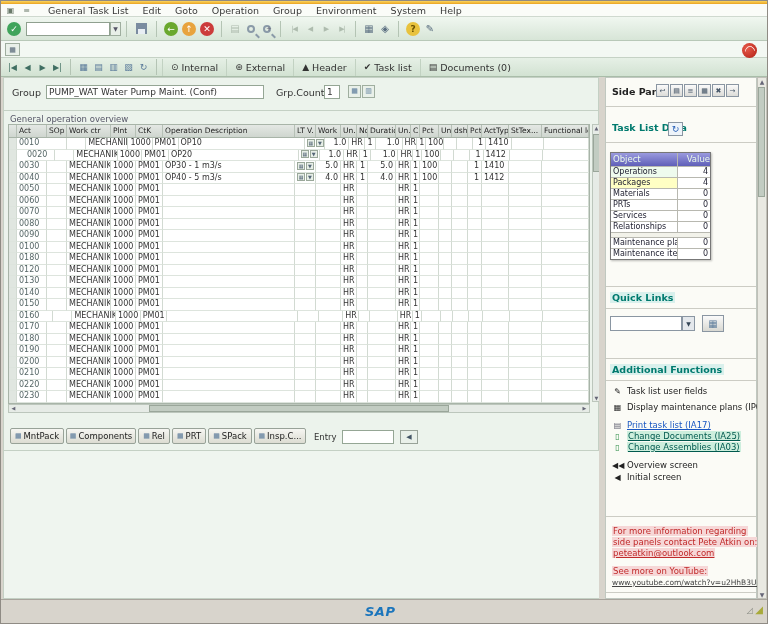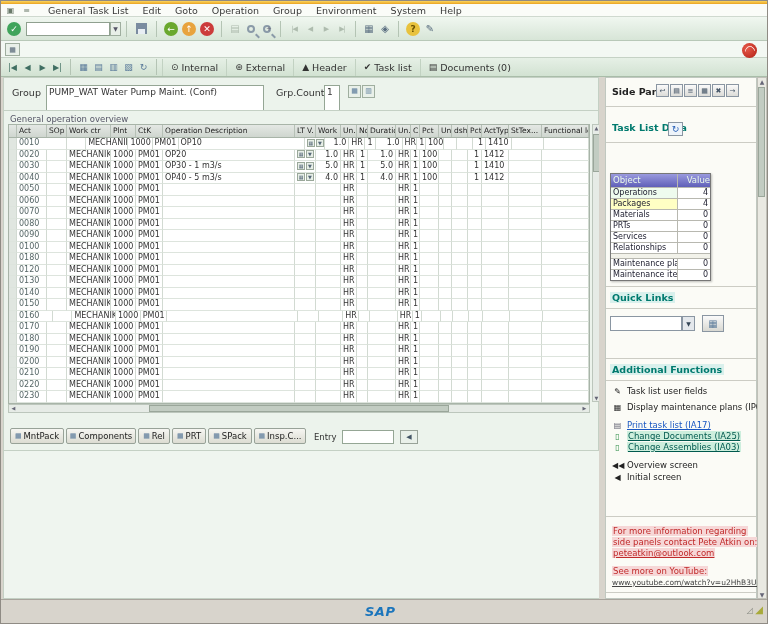--- a/index.html
+++ b/index.html
@@ -44,21 +44,21 @@
   .abtn{display:flex;align-items:center;gap:3px;padding:0 8px;height:17px;border-left:1px solid #c2d2c2;white-space:nowrap;}
   .abtn .bic{font-size:9px;}
   
   .main{position:absolute;left:2px;top:76px;width:596px;height:522px;background:#ecf3ec;border:1px solid #c4d0c4;}
   .splitter{position:absolute;left:598px;top:76px;width:6px;height:522px;background:#d8d4cc;}
   .side{position:absolute;left:604px;top:76px;width:152px;height:522px;background:#fbfbf6;border:1px solid #c0c8c0;}
   .sscroll{position:absolute;left:756px;top:76px;width:10px;height:522px;background:#e9e9e2;border:1px solid #c0c0b8;font-size:6px;color:#667;text-align:center;}
   
   .grouprow{position:absolute;left:0;top:6px;width:596px;height:20px;font-size:9.5px;color:#333;}
   .glabel{position:absolute;top:3px;}
-  .gfield{position:absolute;height:26px;border:1px solid #95a695;background:#fff;font-size:9px;padding:0 2px;line-height:12px;overflow:hidden;white-space:nowrap;}
+  .gfield{position:absolute;height:14px;border:1px solid #95a695;background:#fff;font-size:9px;padding:0 2px;line-height:12px;overflow:hidden;white-space:nowrap;}
   .gico2{position:absolute;width:13px;height:13px;border:1px solid #9fae9f;background:#e9f0e9;font-size:7px;line-height:11px;text-align:center;color:#5a7a9a;}
   .hdiv{position:absolute;left:0;top:32px;width:596px;height:1px;background:#c4d0c4;}
   .seclabel{position:absolute;left:6px;top:36px;font-size:8.5px;color:#556;}
   
   .optable{position:absolute;left:4px;top:46px;width:582px;border:1px solid #a8b4a8;background:#fff;}
   .thead{display:flex;height:13px;background:linear-gradient(#e4e8e4,#cfd6cf);border-bottom:1px solid #a8b4a8;}
   .th{font-size:7.5px;color:#222;line-height:12px;padding-left:2px;border-right:1px solid #b6c0b6;overflow:hidden;white-space:nowrap;}
   .trow{display:flex;height:11.5px;}
   .td{font-size:8px;color:#333;line-height:10.5px;padding:0 2px;border-right:1px solid #d2dad2;border-bottom:1px solid #dde4dd;overflow:hidden;white-space:nowrap;}
   .td.sel{background:#e0e6e0;}
@@ -78,21 +78,21 @@
   .entryfield{position:absolute;left:338px;top:4px;width:52px;height:14px;border:1px solid #95a695;background:#fff;}
   .entrybtn{position:absolute;left:396px;top:4px;width:18px;height:14px;border:1px solid #98a298;background:#e9f0e9;font-size:7px;line-height:12px;text-align:center;color:#456;}
   .emptypane{position:absolute;left:0;top:372px;width:596px;height:148px;background:#eff5ef;border-top:1px solid #c4d0c4;}
   
   .sp-title{position:absolute;left:6px;top:8px;font-size:9.5px;font-weight:bold;color:#222;}
   #side-icons{position:absolute;left:50px;top:6px;display:flex;gap:1px;}
   .spico{width:13px;height:13px;border:1px solid #8a96a2;background:linear-gradient(#fafafa,#dcdcd8);font-size:7px;line-height:12px;text-align:center;color:#456;}
   .sphr{position:absolute;left:0;width:150px;height:1px;background:#ccccc4;}
   .spsec{position:absolute;left:4px;font-size:9.5px;font-weight:bold;color:#007a6e;background:#d9f0ec;padding:0 2px;}
   .refbtn{position:absolute;left:62px;top:44px;width:15px;height:14px;border:1px solid #8a96a2;background:#eef4fa;color:#2a62b8;font-size:9px;line-height:13px;text-align:center;}
-  .objtable{position:absolute;left:4px;top:74px;width:101px;border:1px solid #777;background:#fff;box-shadow:1px 1px 2px rgba(0,0,0,.25);margin-top:21px;}
+  .objtable{position:absolute;left:4px;top:74px;width:101px;border:1px solid #777;background:#fff;box-shadow:1px 1px 2px rgba(0,0,0,.25);}
   .objhead{display:flex;height:13px;background:linear-gradient(#9a9ade,#5f5fb8);}
   .objhead .oc{font-size:8.5px;color:#eafaea;line-height:13px;padding-left:2px;}
   .objrow{display:flex;height:11px;border-top:1px solid #b8b8b0;}
   .objrow .oc{font-size:8px;color:#223;line-height:10px;padding:0 2px;overflow:hidden;white-space:nowrap;}
   .oc.l{width:67px;border-right:1px solid #b8b8b0;}
   .oc.v{width:32px;text-align:right;}
   .objrow.green .l{background:#eefbee;}
   .objrow.yellow .l{background:#ffffc4;}
   .objrow.spacer{height:5px;background:#f2f2ea;}
   .combo{position:absolute;left:4px;top:238px;width:72px;height:15px;border:1px solid #8a96a2;background:#fff;}
@@ -256,21 +256,21 @@
           <div class="td r" style="width: 19px;">100</div>
           <div class="td" style="width: 13px;"></div>
           <div class="td" style="width: 16px;"></div>
           <div class="td r" style="width: 14px;">1</div>
           <div class="td" style="width: 27px;">1410</div>
           <div class="td" style="width: 33px;"></div>
           <div class="td" style="width: 47px;"></div>
         </div>
         <div class="trow">
           <div class="td sel" style="width: 8px;"></div>
-          <div class="td act" style="width: 30px;">0020</div>
+          <div class="td act" style="width: 30px; margin-left: 8px;">0020</div>
           <div class="td" style="width: 20px;"></div>
           <div class="td" style="width: 44px;">MECHANIK</div>
           <div class="td" style="width: 25px;">1000</div>
           <div class="td" style="width: 27px;">PM01</div>
           <div class="td" style="width: 132px;">OP20</div>
           <div class="td" style="width: 21px;"><span class="cicon">▦</span><span class="cicon">▼</span></div>
           <div class="td r" style="width: 25px;">1.0</div>
           <div class="td" style="width: 16px;">HR</div>
           <div class="td r" style="width: 11px;">1</div>
           <div class="td r" style="width: 28px;">1.0</div>

